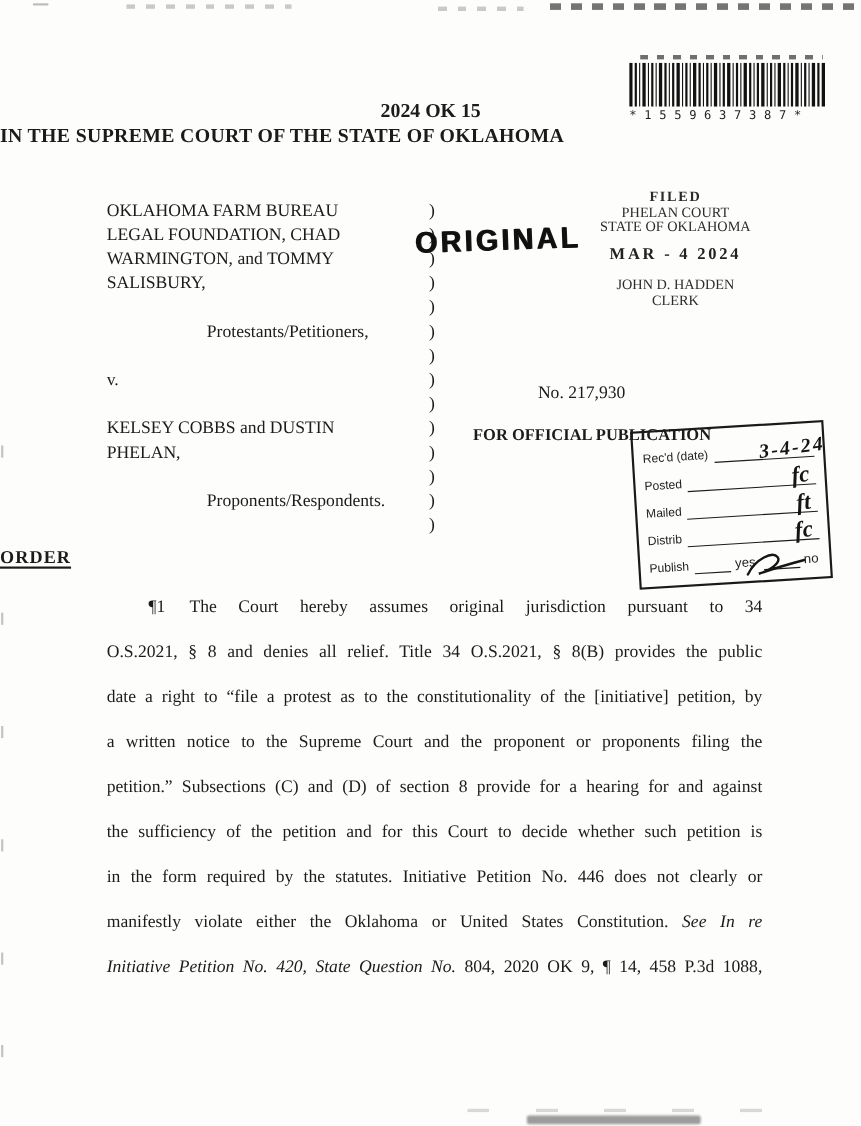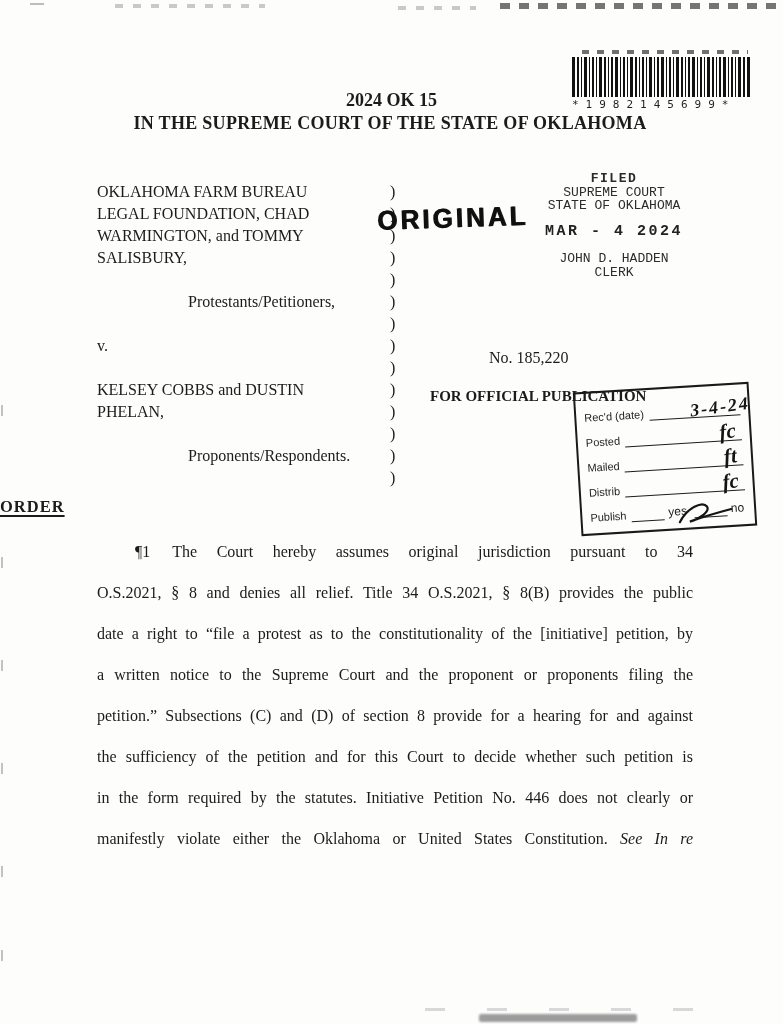--- a/index.html
+++ b/index.html
@@ -18,35 +18,35 @@
   
   .barcode{position:absolute;left:572px;top:50px;width:182px;}
   .barcode .inner-dashes{height:4px;width:166px;margin:0 0 3px 10px;
         background:repeating-linear-gradient(90deg,#333 0 7px,transparent 7px 15px);opacity:.7;}
   .barcode svg{display:block;}
   .barcode-number{font-family:"DejaVu Sans Mono",monospace;font-size:11px;letter-spacing:7px;
         color:#1f1f1f;white-space:nowrap;margin-top:1px;}
 
   
   .cite{position:absolute;top:90px;left:0;width:783px;text-align:center;font-weight:bold;font-size:18px;}
-  .court{position:absolute;top:113px;left:0;width:780px;text-align:center;font-weight:bold;font-size:18px;letter-spacing:.3px;}
+  .court{position:absolute;top:113px;left:0;width:780px;font-weight:bold;font-size:18px;letter-spacing:.3px;}
 
   
   .caption-left{position:absolute;left:97px;top:181px;width:292px;font-size:16px;}
   .cap-line{height:22px;line-height:22px;white-space:nowrap;}
   .cap-line.indent{padding-left:91px;}
   .paren-col{position:absolute;left:390px;top:181px;font-size:16px;}
   .paren-col div{height:22px;line-height:22px;}
 
   .original-stamp{position:absolute;left:377px;top:203px;font-family:"Liberation Sans",sans-serif;
         font-weight:bold;font-size:26px;letter-spacing:3px;color:#101010;
         transform:rotate(-2deg) scaleY(1.05);text-shadow:1px 0 0 #1a1a1a;}
 
   .filed-stamp{position:absolute;left:508px;top:172px;width:212px;text-align:center;
-        font-family:Liberation Mono, monospace;color:#2b2b2b;font-size:13px;line-height:13.5px;}
+        font-family:Liberation Serif, serif;color:#2b2b2b;font-size:13px;line-height:13.5px;}
   .filed-stamp .f1{font-weight:bold;letter-spacing:1.5px;}
   .filed-date{margin-top:12px;font-weight:bold;font-size:15px;letter-spacing:2.5px;color:#222;}
   .filed-clerk{margin-top:14px;line-height:14px;}
 
   .case-no{position:absolute;left:489px;top:349px;font-size:16px;}
   .pub-notice{position:absolute;left:430px;top:388px;font-size:15px;font-weight:bold;z-index:6;white-space:nowrap;}
 
   
   .routing{position:absolute;left:577px;top:387px;width:176px;height:144px;border:2px solid #1a1a1a;
         transform:rotate(-3.5deg);z-index:5;font-family:"Liberation Sans",sans-serif;overflow:visible;
@@ -124,21 +124,21 @@
           <rect x="147" width="2" height="40"></rect>
         <rect x="151" width="3" height="40"></rect>
           <rect x="156" width="1" height="40"></rect>
           <rect x="159" width="2" height="40"></rect>
         <rect x="163" width="1" height="40"></rect>
           <rect x="166" width="3" height="40"></rect>
           <rect x="171" width="2" height="40"></rect>
         <rect x="175" width="3" height="40"></rect>
       </g>
     </svg>
-    <div class="barcode-number">*1982145699*</div>
+    <div class="barcode-number">*1559637387*</div>
   </div>
 
   <div class="cite">2024 OK 15</div>
   <div class="court">IN THE SUPREME COURT OF THE STATE OF OKLAHOMA</div>
 
   <div class="caption-left" id="captionLeft">
       <div class="cap-line">OKLAHOMA FARM BUREAU</div>
       <div class="cap-line">LEGAL FOUNDATION, CHAD</div>
       <div class="cap-line">WARMINGTON, and TOMMY</div>
       <div class="cap-line">SALISBURY,</div>
@@ -166,28 +166,28 @@
       <div>)</div>
       <div>)</div>
       <div>)</div>
       <div>)</div>
     </div>
 
   <div class="original-stamp">ORIGINAL</div>
 
   <div class="filed-stamp">
     <div class="f1">FILED</div>
-    <div>SUPREME COURT</div>
+    <div>PHELAN COURT</div>
     <div>STATE OF OKLAHOMA</div>
     <div class="filed-date">MAR - 4 2024</div>
     <div class="filed-clerk">JOHN D. HADDEN</div>
     <div>CLERK</div>
   </div>
 
-  <div class="case-no">No. 185,220</div>
+  <div class="case-no">No. 217,930</div>
   <div class="pub-notice">FOR OFFICIAL PUBLICATION</div>
 
   <div class="routing">
     <div id="routingRows">
         <div class="r-row">
           <span class="r-label">Rec'd (date)</span>
           <span class="r-line">
             <span class="r-val v0">3-4-24</span>
           </span>
         </div>
@@ -228,20 +228,21 @@
   </div>
   <div class="order-body" id="orderBody">
       <div class="bodyline first"><span class="pnum">¶1</span><span>The Court hereby assumes original jurisdiction pursuant to 34</span></div>
       <div class="bodyline"><span>O.S.2021, § 8 and denies all relief. Title 34 O.S.2021, § 8(B) provides the public</span></div>
       <div class="bodyline"><span>date a right to “file a protest as to the constitutionality of the [initiative] petition, by</span></div>
       <div class="bodyline"><span>a written notice to the Supreme Court and the proponent or proponents filing the</span></div>
       <div class="bodyline"><span>petition.” Subsections (C) and (D) of section 8 provide for a hearing for and against</span></div>
       <div class="bodyline"><span>the sufficiency of the petition and for this Court to decide whether such petition is</span></div>
       <div class="bodyline"><span>in the form required by the statutes. Initiative Petition No. 446 does not clearly or</span></div>
       <div class="bodyline"><span>manifestly violate either the Oklahoma or United States Constitution. </span><span class="it">See In re</span></div>
+      <div class="bodyline"><span class="it">Initiative Petition No. 420, State Question No.</span><span> 804, 2020 OK 9, ¶ 14, 458 P.3d 1088,</span></div>
     </div>
 
   <div class="art edge-tick" style="top:405px;"></div>
   <div class="art edge-tick" style="top:557px;"></div>
   <div class="art edge-tick" style="top:660px;"></div>
   <div class="art edge-tick" style="top:763px;"></div>
   <div class="art edge-tick" style="top:866px;"></div>
   <div class="art edge-tick" style="top:950px;"></div>
   <div class="art bottom-smudge"></div>
   <div class="art bottom-bar"></div>

